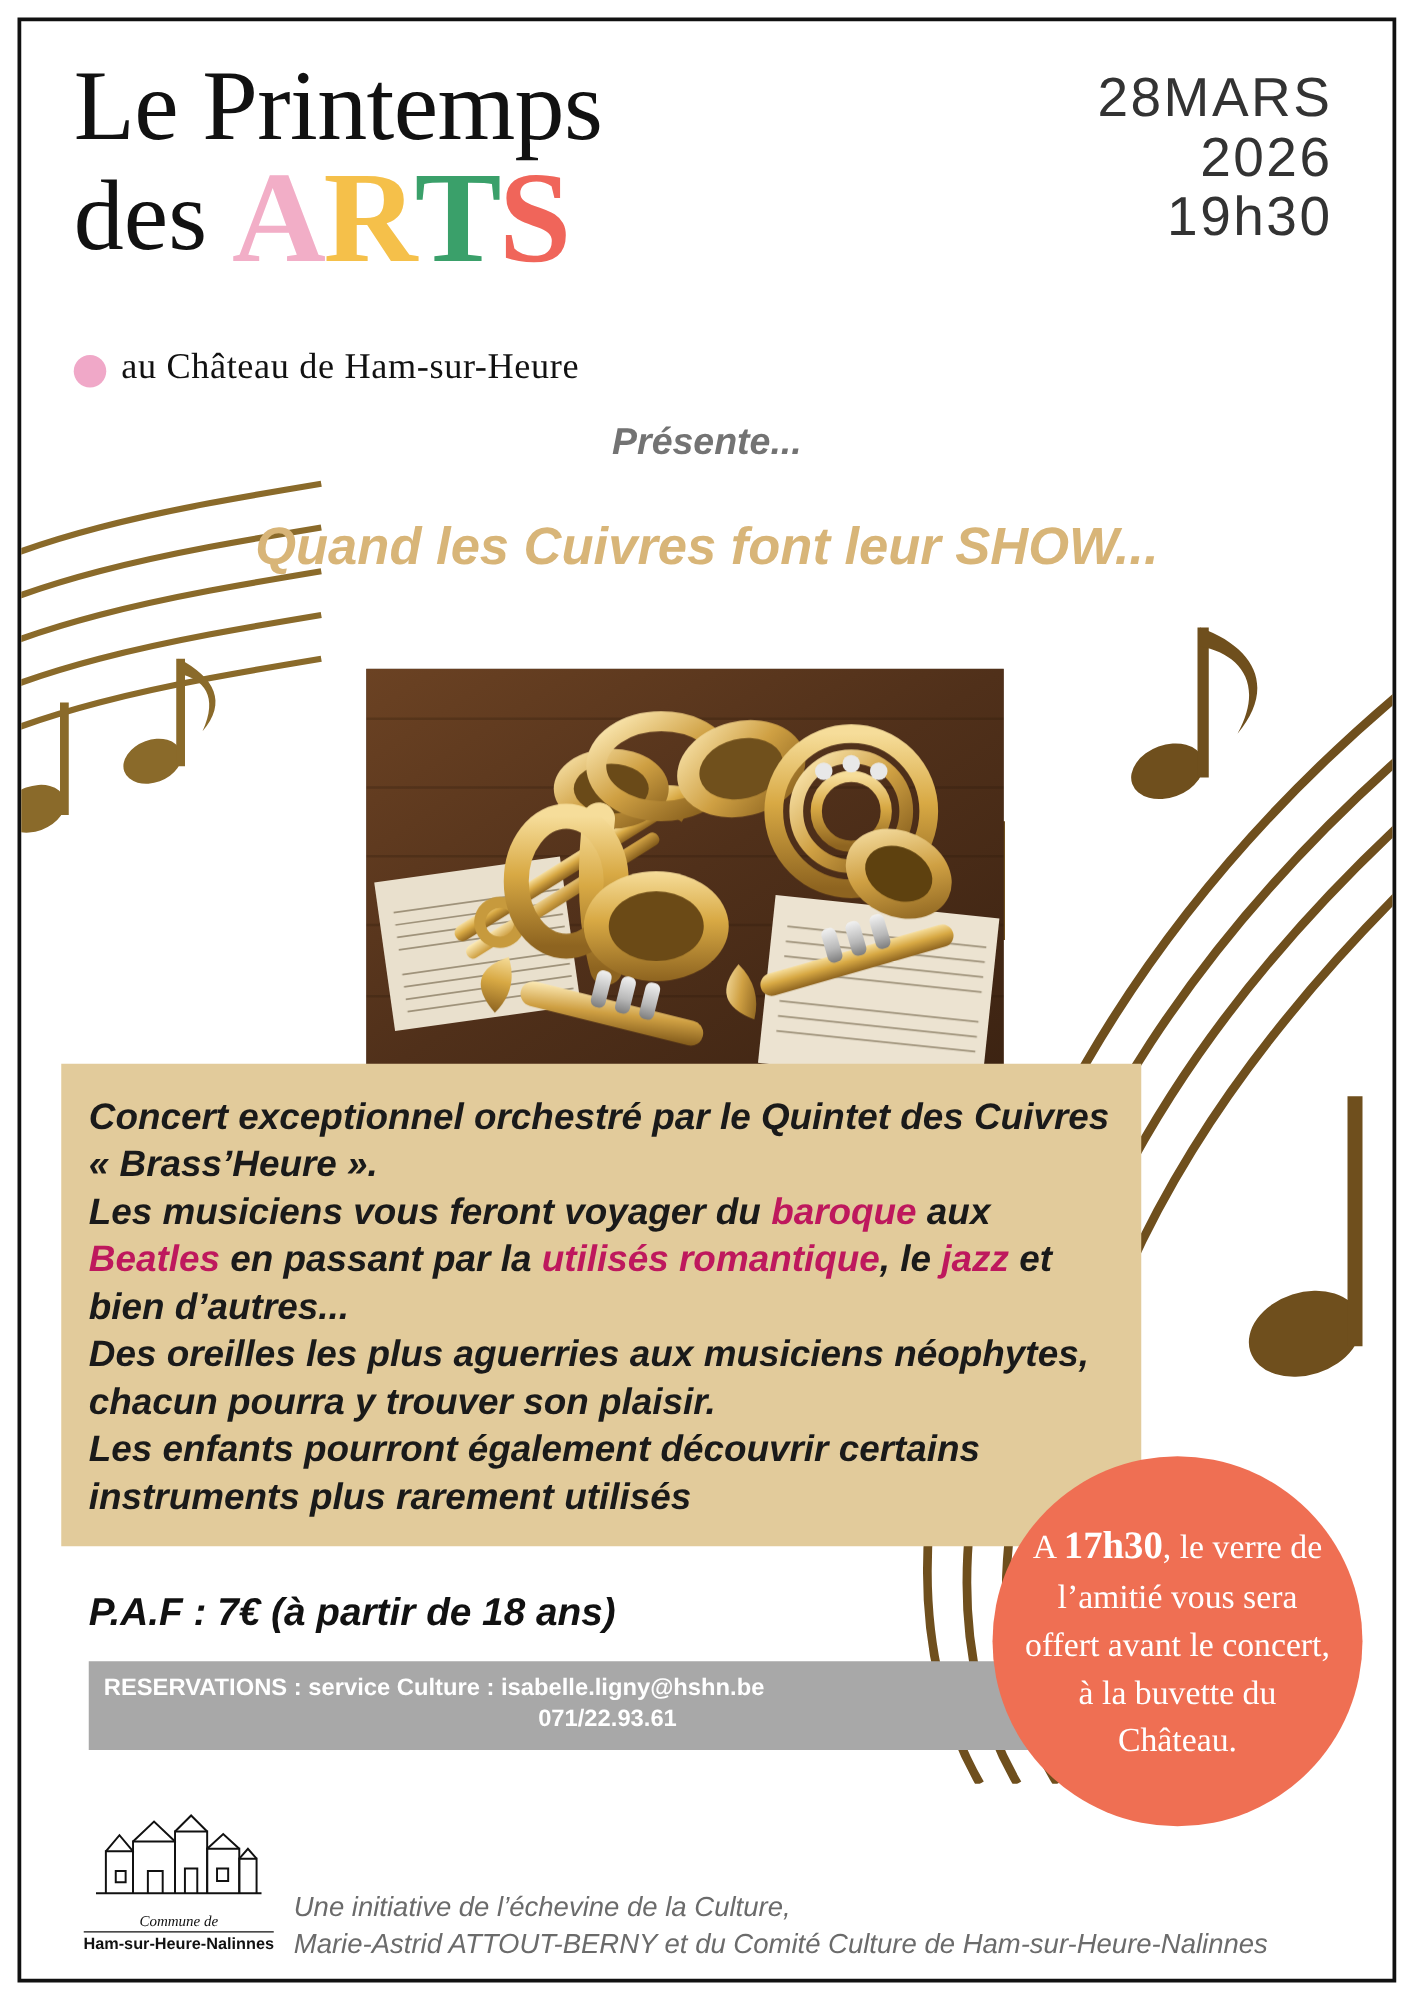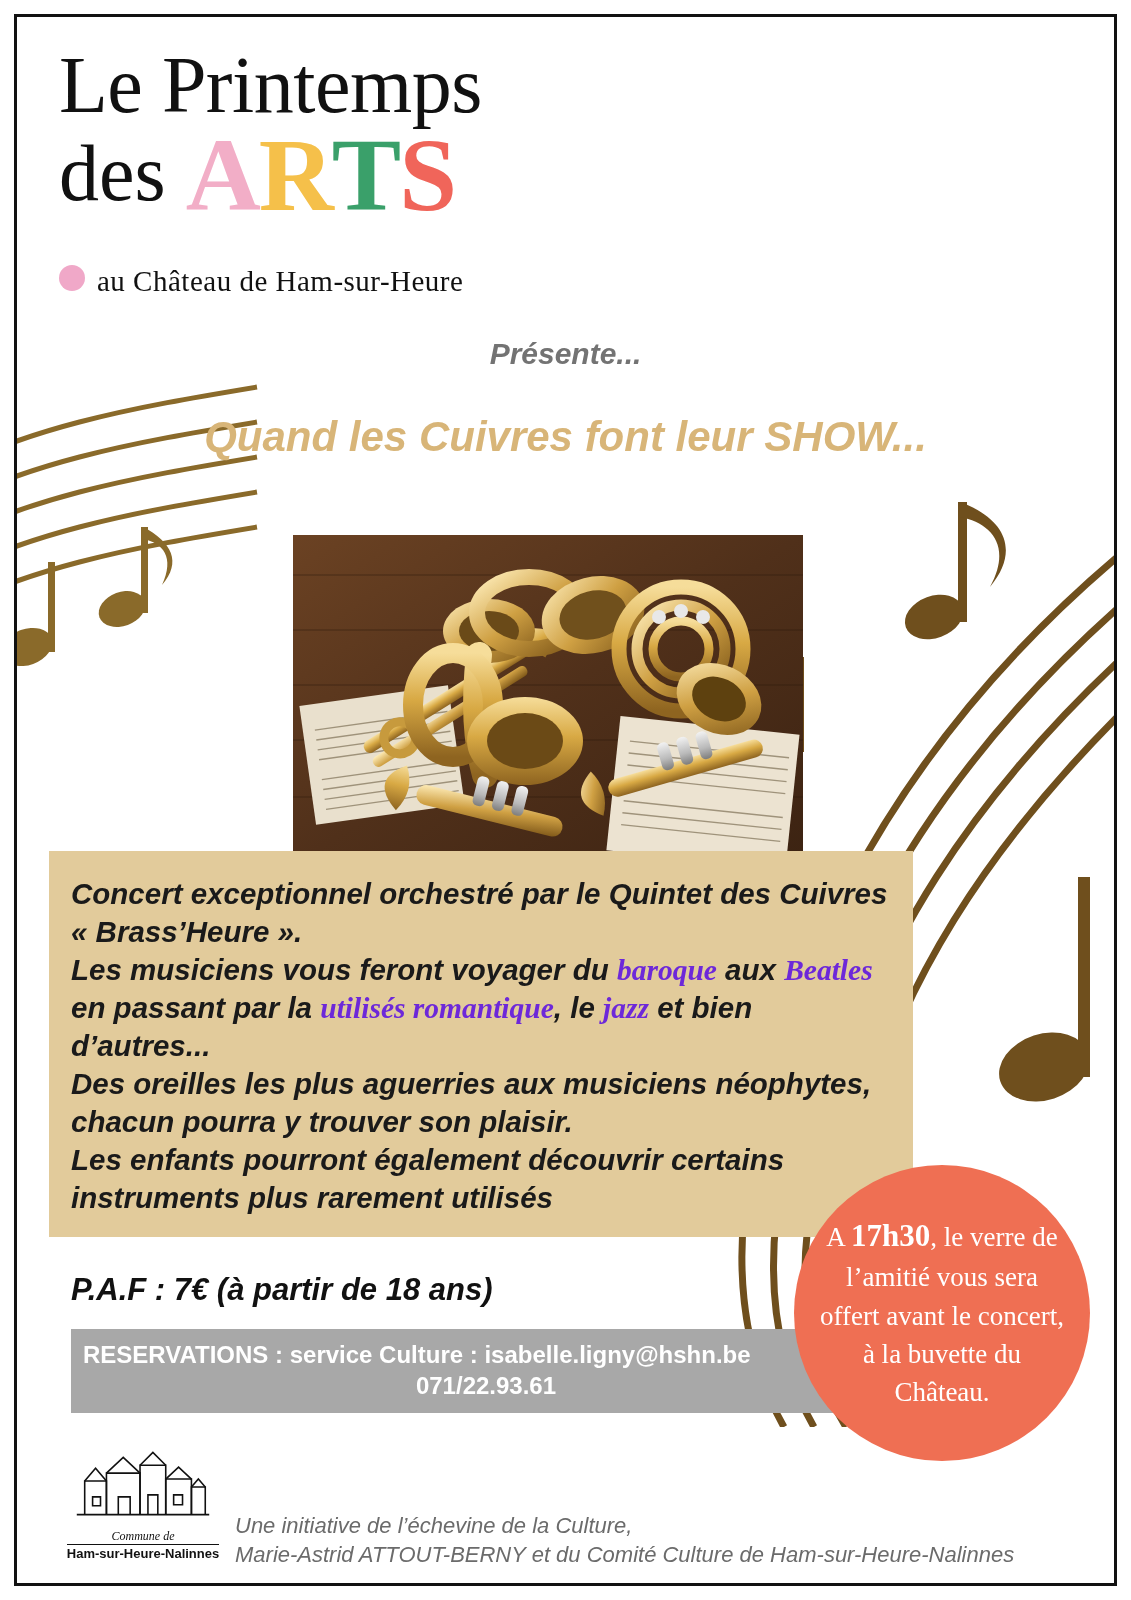--- a/index.html
+++ b/index.html
@@ -82,23 +82,23 @@
     vertical-align: -10px;
   }
   .ch-a { color: #f2aec7; }
   .ch-r { color: #f5c04a; }
   .ch-t { color: #3aa06a; }
   .ch-s { color: #f0655a; }
 
   .venue {
     position: absolute;
     left: 42px;
-    top: 248px;
+    top: 260px;
     display: flex;
-    align-items: flex-start;
+    align-items: flex-end;
     gap: 12px;
   }
   .dot {
     width: 26px;
     height: 26px;
     border-radius: 50%;
     background: #f0a8c8;
     display: inline-block;
   }
   .venue-text {
@@ -166,40 +166,40 @@
     width: 864px;
     background: #e2cb9b;
     padding: 24px 22px 20px 22px;
     box-sizing: border-box;
     font-size: 29.5px;
     font-style: italic;
     font-weight: 700;
     line-height: 1.29;
     color: #1a1a1a;
   }
-  .hl { color: #6d28d9; font-family: Liberation Serif, serif; }
+  .hl { color: #be185d; }
 
   .paf {
     position: absolute;
     left: 54px;
     top: 1255px;
     font-size: 31px;
     font-style: italic;
     font-weight: 700;
     color: #111111;
   }
 
   .resa {
     position: absolute;
     left: 54px;
     top: 1312px;
     width: 830px;
     background: #a8a8a8;
     color: #ffffff;
-    font-size: 24px;
+    font-size: 19px;
     font-weight: 700;
     padding: 10px 12px 12px 12px;
     box-sizing: border-box;
     line-height: 1.3;
   }
   .resa .l2 { text-align: center; }
 
   
   .badge {
     position: absolute;
@@ -307,20 +307,25 @@
       <div class="title-block">
         <div class="t-line1">Le Printemps</div>
         <div class="t-line2"><span>des </span><span class="arts ch-a">A</span><span class="arts ch-r">R</span><span class="arts ch-t">T</span><span class="arts ch-s">S</span></div>
       </div>
 
       <div class="venue">
         <span class="dot"></span>
         <span class="venue-text">au Château de Ham-sur-Heure</span>
       </div>
 
+      <div class="datebox">
+        <div class="d1">28MARS</div>
+        <div class="d2">2026</div>
+        <div class="d3">19h30</div>
+      </div>
 
       <div class="presente">Présente...</div>
       <div class="show-line">Quand les Cuivres font leur SHOW...</div>
 
       <div class="photo">
         <svg viewBox="0 0 510 330" width="510" height="330">
           <defs>
             <linearGradient id="wood" x1="0" y1="0" x2="1" y2="1">
               <stop offset="0%" stop-color="#6b4223"></stop>
               <stop offset="50%" stop-color="#50301a"></stop>

